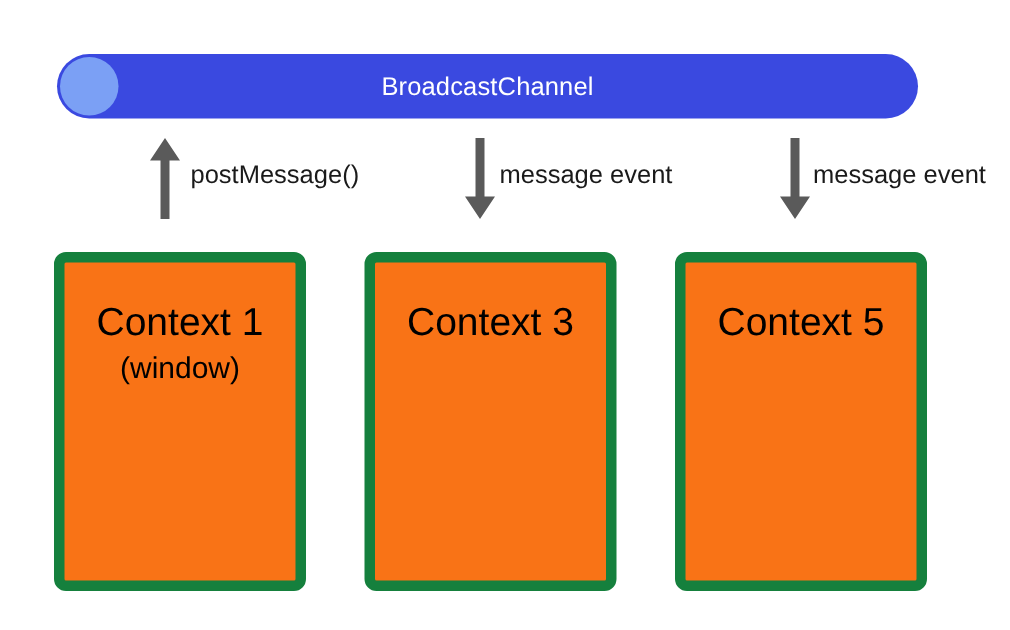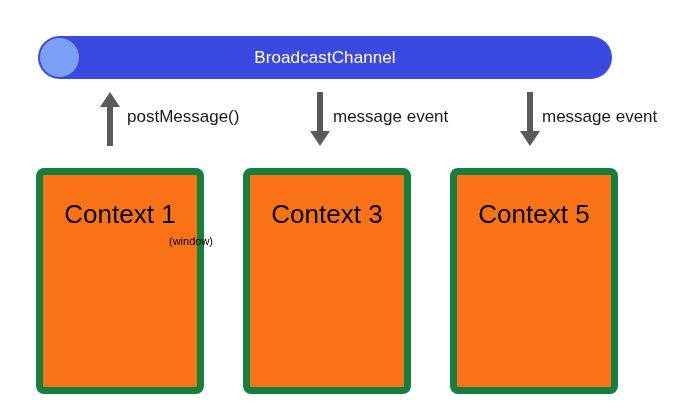--- a/index.html
+++ b/index.html
@@ -102,25 +102,25 @@
     left: 0;
     top: 24px;
     width: 100%;
     text-align: center;
     font-size: 26px;
     color: #000000;
     white-space: nowrap;
   }
   .context-subtitle {
     position: absolute;
-    left: 16px;
+    left: 0;
     top: 60px;
     width: 100%;
-    text-align: right;
-    font-size: 11px;
+    text-align: center;
+    font-size: 20px;
     color: #000000;
     white-space: nowrap;
   }
 </style>
 </head>
 <body>
 
 <div id="diagram-canvas">
 
   <div class="channel-bar">

